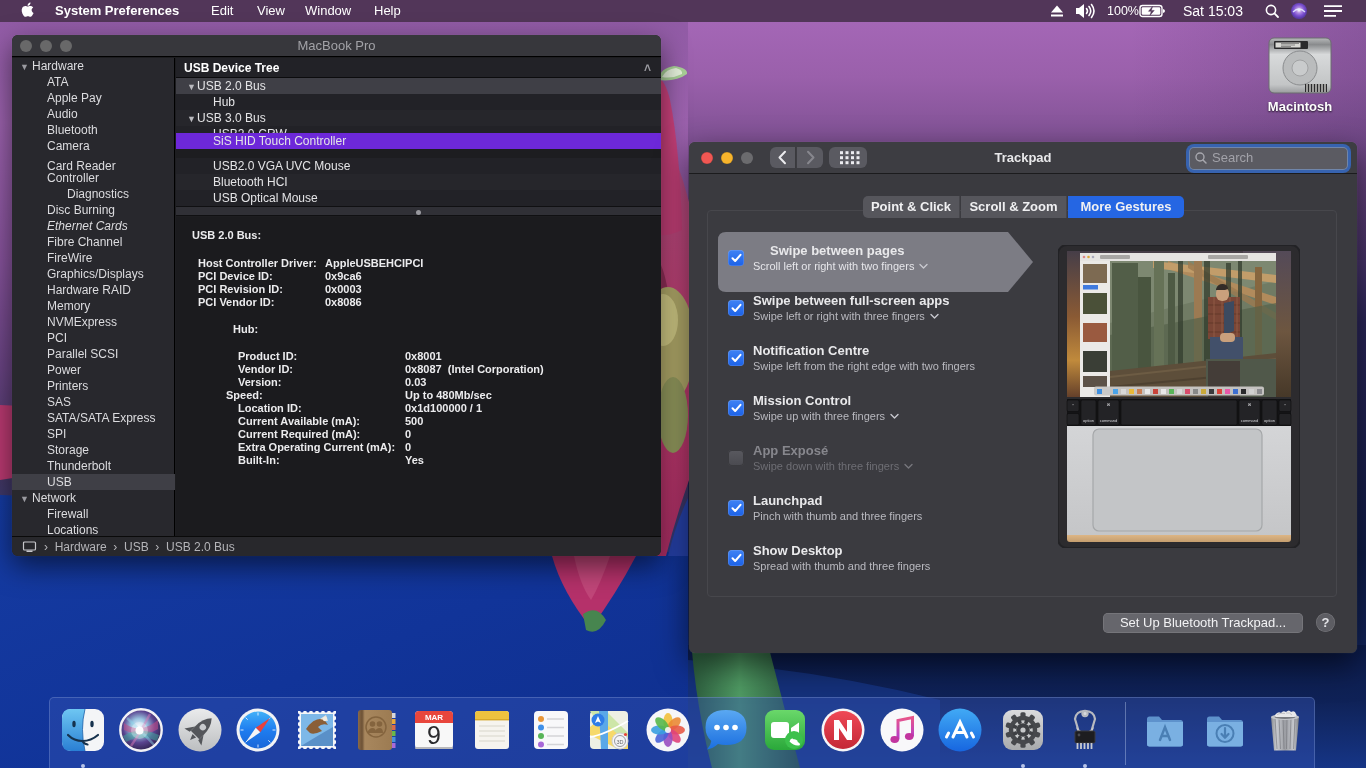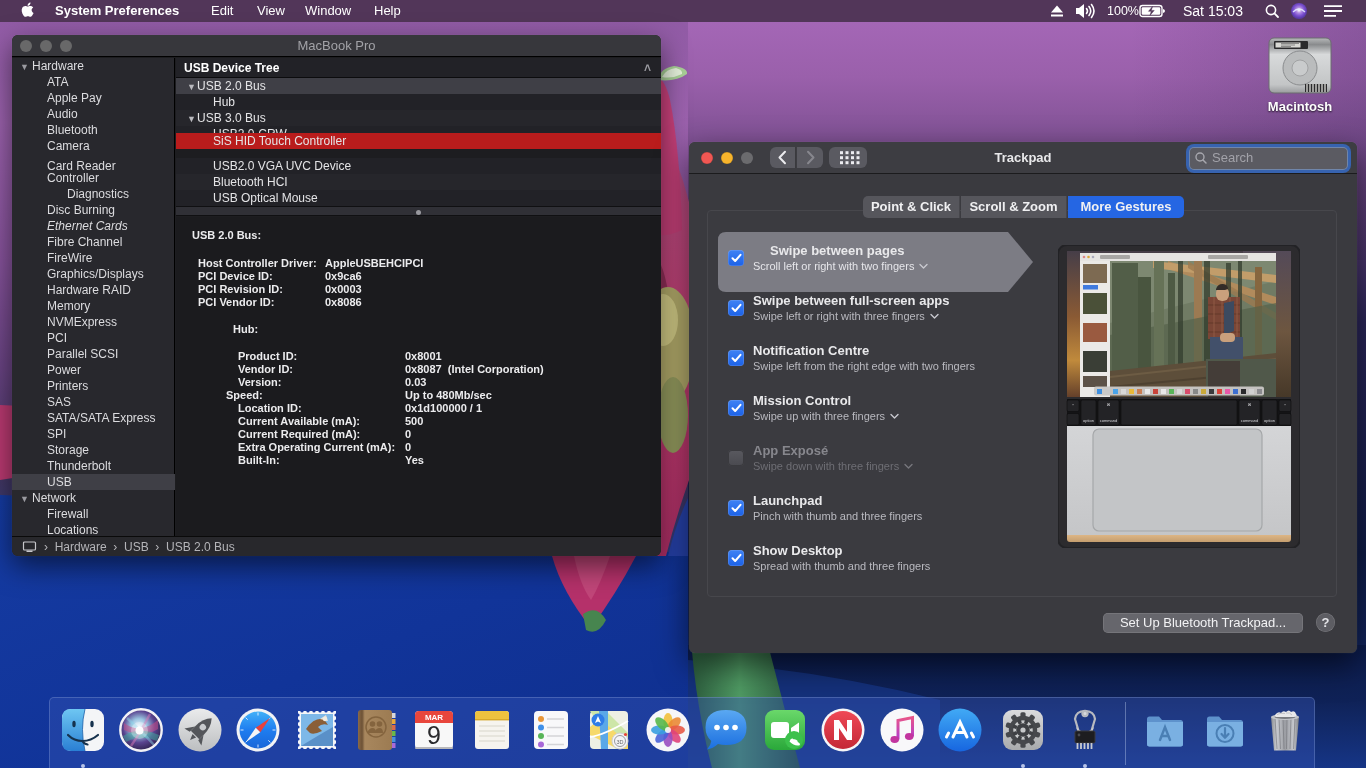--- a/index.html
+++ b/index.html
@@ -314,25 +314,25 @@
 <div class="trow" style="top:36px;background:#222227">
           <span style="position:absolute;left:37px">Hub</span>
         </div>
 <div class="trow" style="top:52px;background:#26262b">
           <span style="color:#b9b9be;font-size:9px;position:absolute;left:11px;top:1px">▼</span>
           <span style="position:absolute;left:21px">USB 3.0 Bus</span>
         </div>
 <div class="trow" style="top:68px;background:#222227">
           <span style="position:absolute;left:37px">USB2.0-CRW</span>
         </div>
-<div class="trow" style="top:75px;background:#b91c1c">
+<div class="trow" style="top:75px;background:#6d28d9">
           <span style="position:absolute;left:37px">SiS HID Touch Controller</span>
         </div>
 <div class="trow" style="top:100px;background:#222227">
-          <span style="position:absolute;left:37px">USB2.0 VGA UVC Device</span>
+          <span style="position:absolute;left:37px">USB2.0 VGA UVC Mouse</span>
         </div>
 <div class="trow" style="top:116px;background:#26262b">
           <span style="position:absolute;left:37px">Bluetooth HCI</span>
         </div>
 <div class="trow" style="top:132px;background:#222227">
           <span style="position:absolute;left:37px">USB Optical Mouse</span>
         </div>
 </div>
     <div class="splitter">
         <div style="position:absolute;left:50%;top:3px;width:5px;height:5px;margin-left:-3px;border-radius:50%;background:#98989e"></div>

